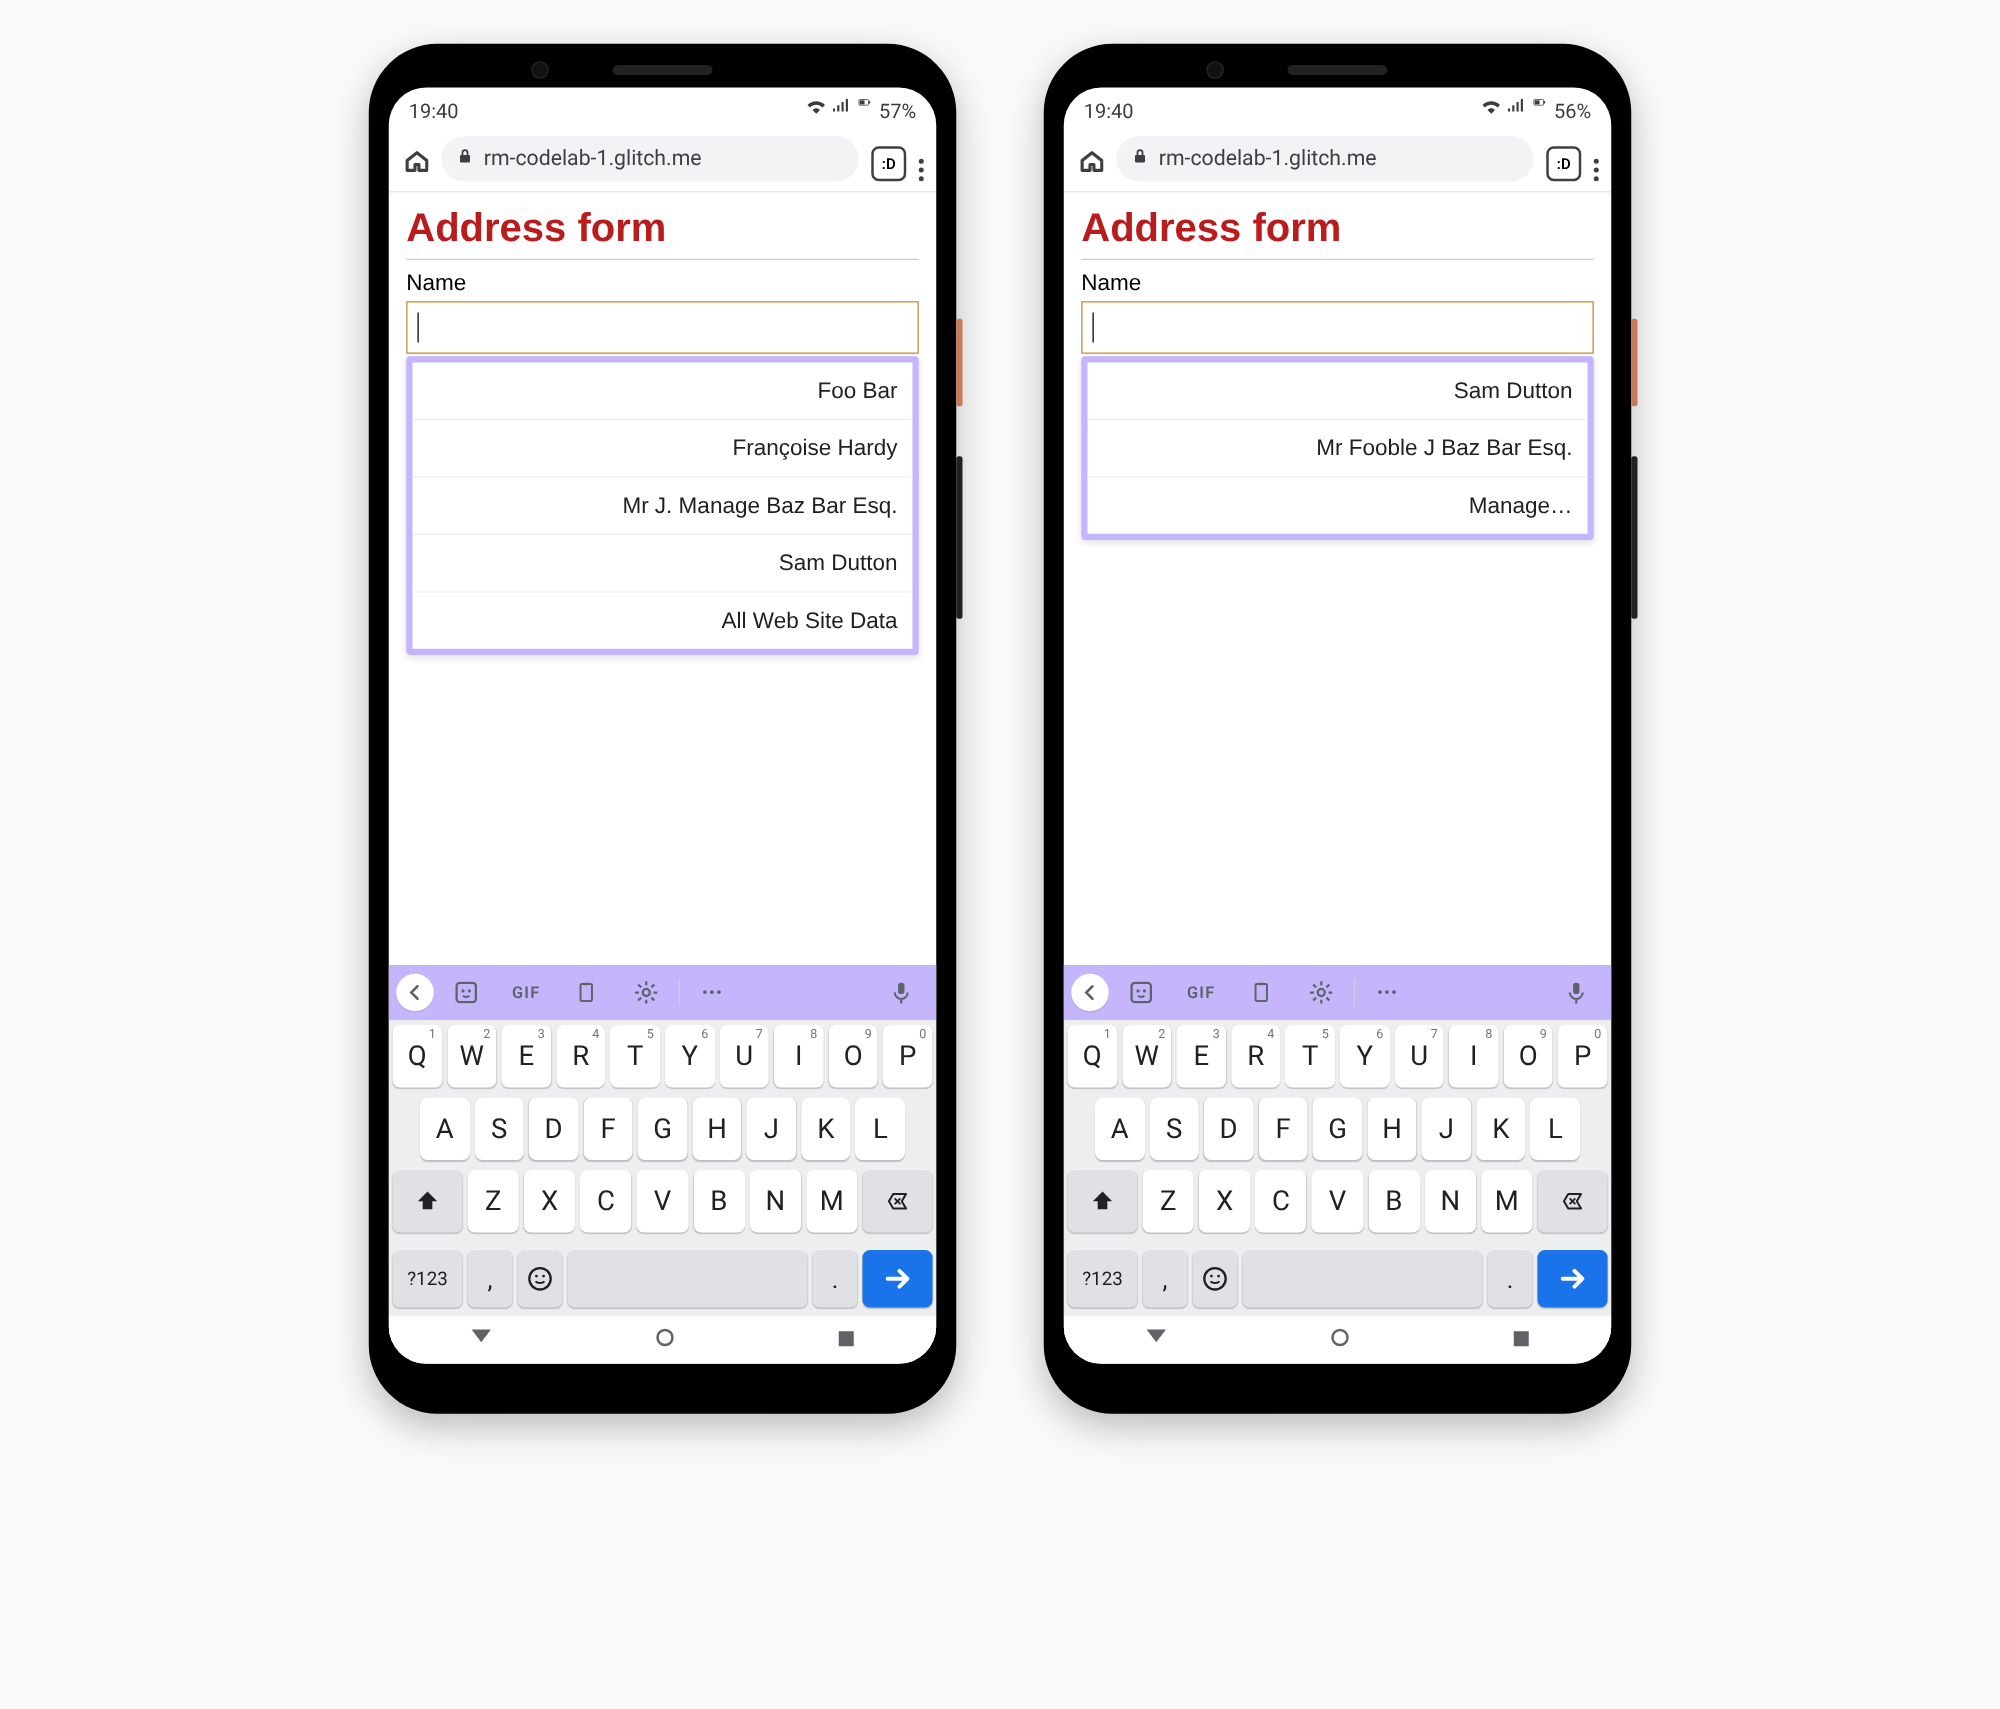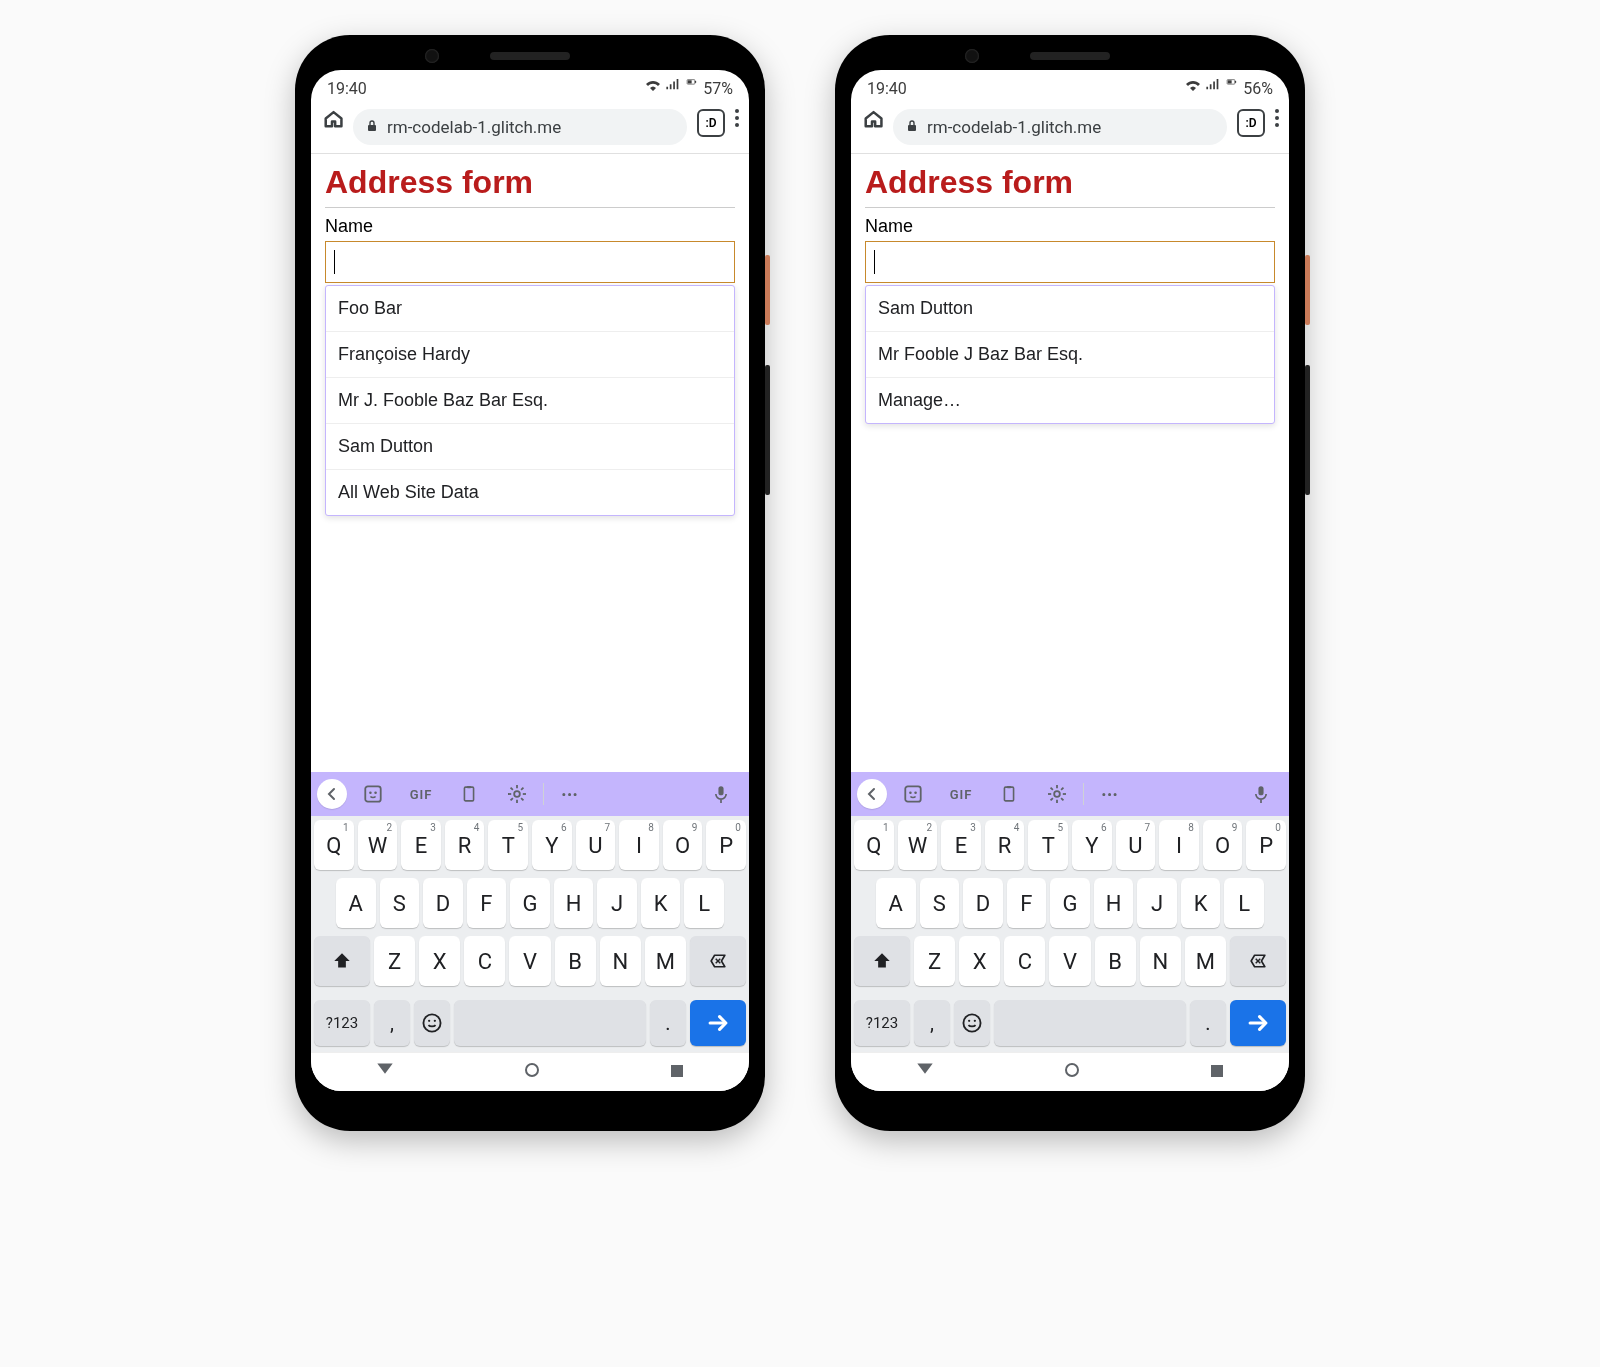--- a/index.html
+++ b/index.html
@@ -89,21 +89,21 @@
     color: #3c3c3c;
   }
   .status-icons {
     display: flex;
     gap: 4px;
   }
   .status-icons svg { display:block; }
   
   .omnibar {
     display: flex;
-    align-items: flex-start;
+    align-items: flex-end;
     gap: 10px;
     padding: 6px 10px 8px;
   }
   .home-icon, .tabs-icon, .kebab-icon { color:#3c4043; }
   .omnibox {
     flex: 1;
     background: #f1f3f4;
     border-radius: 20px;
     height: 36px;
     display: flex;
@@ -176,24 +176,25 @@
   .caret {
     position: absolute;
     width: 1px;
     height: 24px;
     background: #000;
     animation: blink 1s step-start infinite;
   }
   @keyframes blink { 50% { opacity: 0; } }
   .autofill-list {
     margin-top: 2px;
-    border: 1px solid #c4b5fd;
+    border: 5px solid #c4b5fd;
     border-radius: 3px;
     box-shadow: 0 2px 6px rgba(0,0,0,.12);
     background: #fff;
+    text-align: right;
   }
   .autofill-item {
     padding: 12px 12px;
     font-size: 18px;
     color: #202124;
     border-bottom: 1px solid #eee;
   }
   .autofill-item:last-child { border-bottom: none; }
   
   .keyboard {
@@ -348,21 +349,21 @@
         <h1>Address form</h1>
         <div class="hr"></div>
         <div class="field-label">Name</div>
         <div style="position:relative">
           <input class="text-input" value="" style="">
           <div class="caret" style="left:9px; top:9px"></div>
         </div>
         <div class="autofill-list">
             <div class="autofill-item">Foo Bar</div>
             <div class="autofill-item">Françoise Hardy</div>
-            <div class="autofill-item">Mr J. Fooble Baz Bar Esq.</div>
+            <div class="autofill-item">Mr J. Manage Baz Bar Esq.</div>
             <div class="autofill-item">Sam Dutton</div>
             <div class="autofill-item">All Web Site Data</div>
           </div>
       </div>
 
   <div class="keyboard">
     <div class="kb-suggest">
       <div class="chev">
               <svg viewBox="0 0 14 14" width="14" height="14">
                 <path d="M9 2L4 7l5 5" fill="none" stroke="currentColor" stroke-width="2" stroke-linecap="round"></path>

